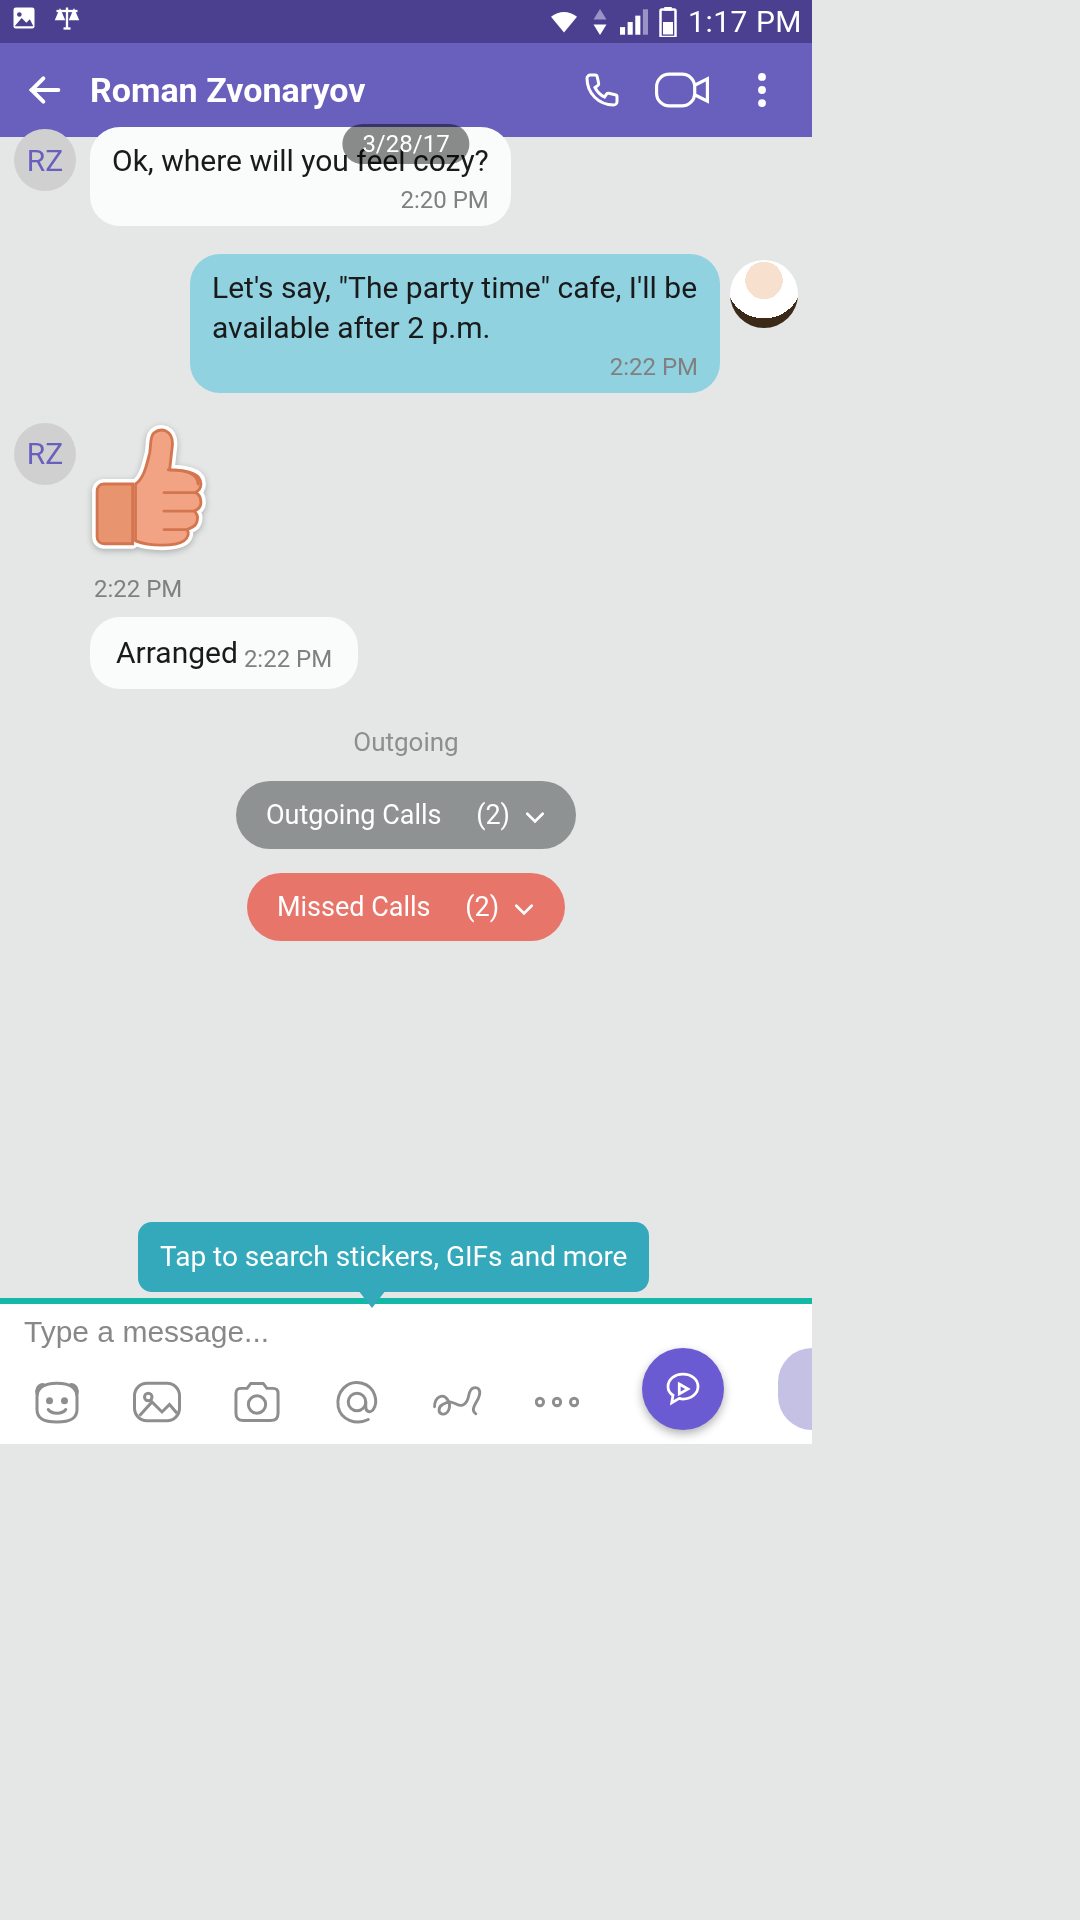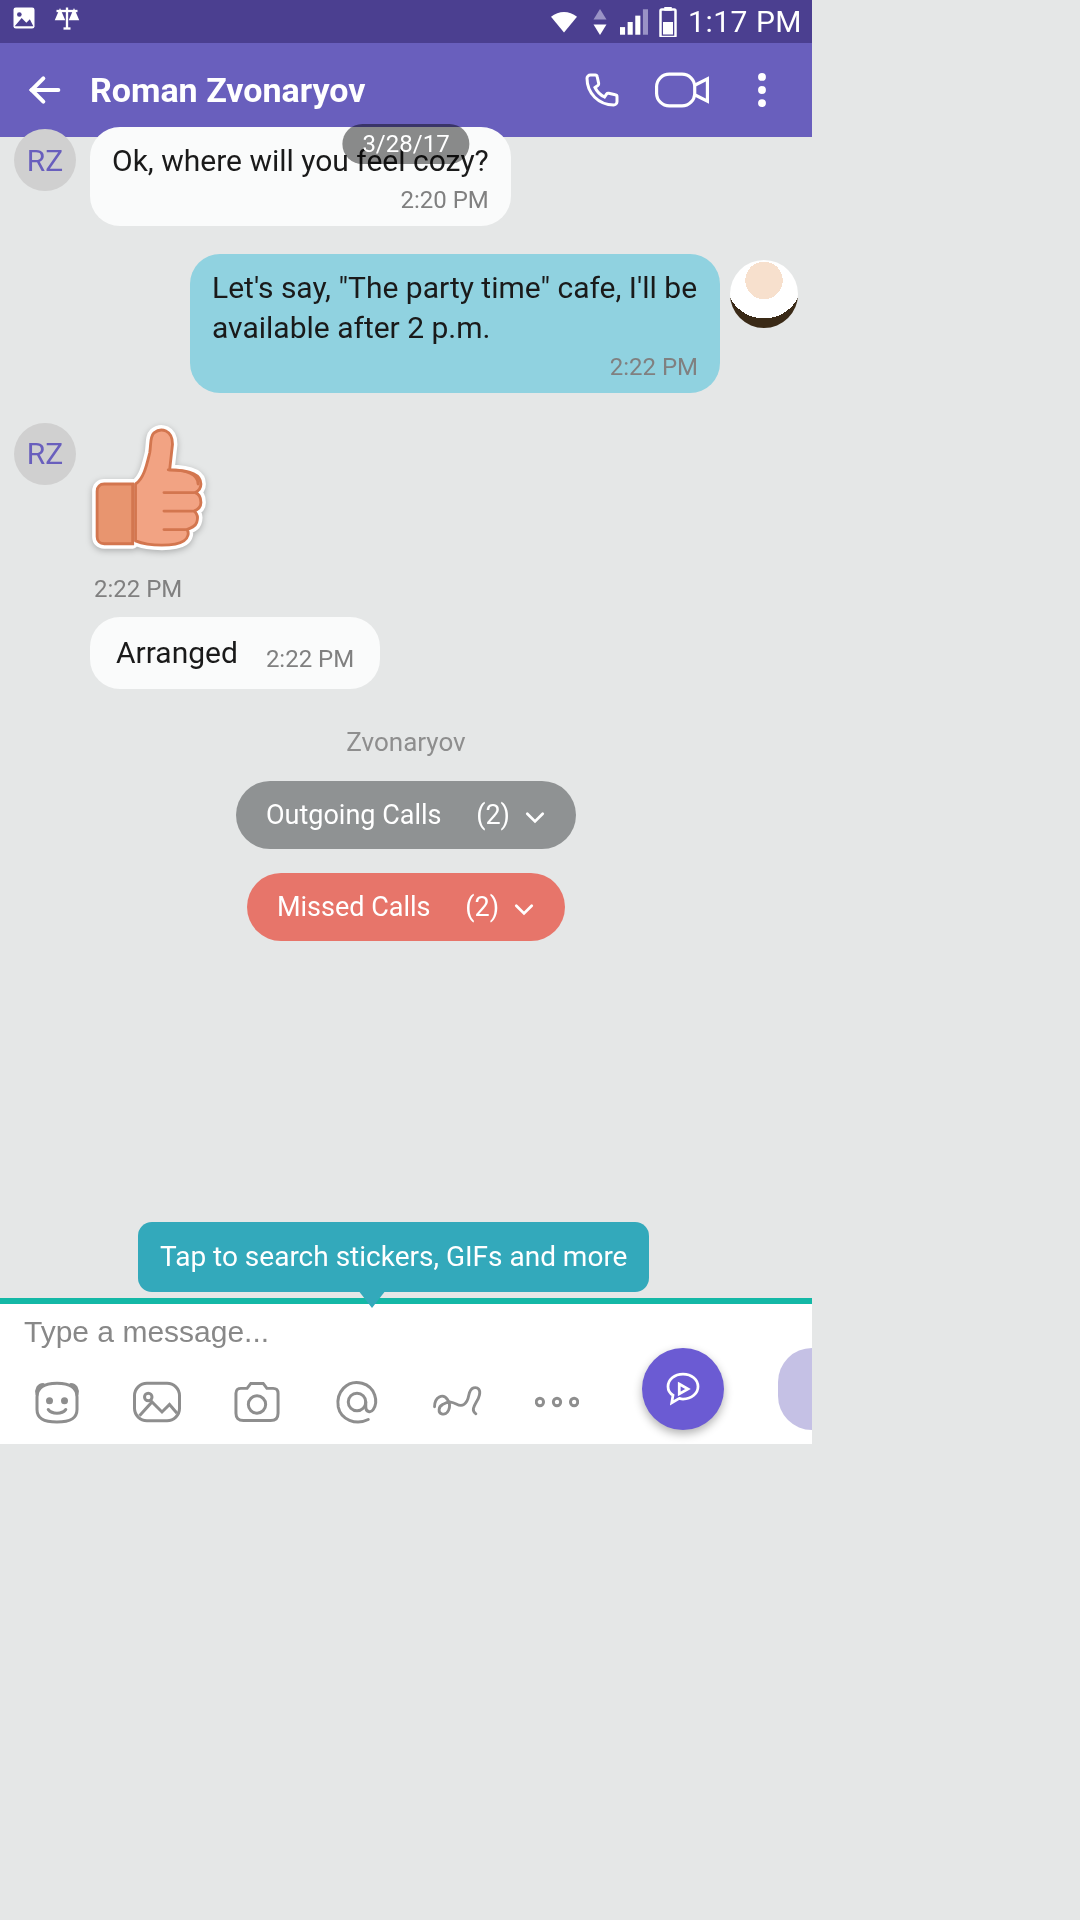--- a/index.html
+++ b/index.html
@@ -94,21 +94,21 @@
   .bubble.out { background:#90d2e0; margin-right: 0; }
   .bubble .text { font-size: 30px; line-height: 1.35; color:#1a1a1a;}
   .bubble .time { font-size: 24px; color:#808080; align-self:flex-end; margin-top:4px;}
 
   .row1 { margin-top: -10px; }
   .row2 { margin-top: 28px; }
   .sticker-row { margin-top: 28px; }
   .sticker-block { margin-left: 14px; }
   .sticker-time { font-size:24px; color:#808080; margin:8px 0 0 4px;}
   .row4 { margin-top: 14px; }
-  .row4 .bubble { flex-direction:row; align-items:center; gap:28px; padding:16px 26px;}
+  .row4 .bubble { flex-direction:row; align-items:center; gap:6px; padding:16px 26px;}
   .row4 .bubble .time { margin-top:0; }
 
   .divider-label {
     text-align:center; font-size:26px; color:#8e8e8e; margin: 38px 0 24px;
   }
 
   .call-pill {
     margin: 0 auto 24px;
     height: 68px;
     border-radius: 40px;
@@ -315,21 +315,21 @@
   </div>
 
   <div class="row in row4">
     <div style="width:62px; flex-shrink:0;"></div>
     <div class="bubble in">
       <div class="text">Arranged</div>
       <div class="time">2:22 PM</div>
     </div>
   </div>
 
-  <div class="divider-label">Zvonaryov</div>
+  <div class="divider-label">Outgoing</div>
 
   <div class="call-pill call-gray">
     <span>Outgoing Calls</span>
     <span>&nbsp;</span>
     <span>(2)</span>
     <span>
       <svg width="22" height="14" viewBox="0 0 20 12" fill="none" stroke="#fff" stroke-width="2.5" stroke-linecap="round">
           <path d="M3 3 L10 10 L17 3"></path>
         </svg>
     </span>

